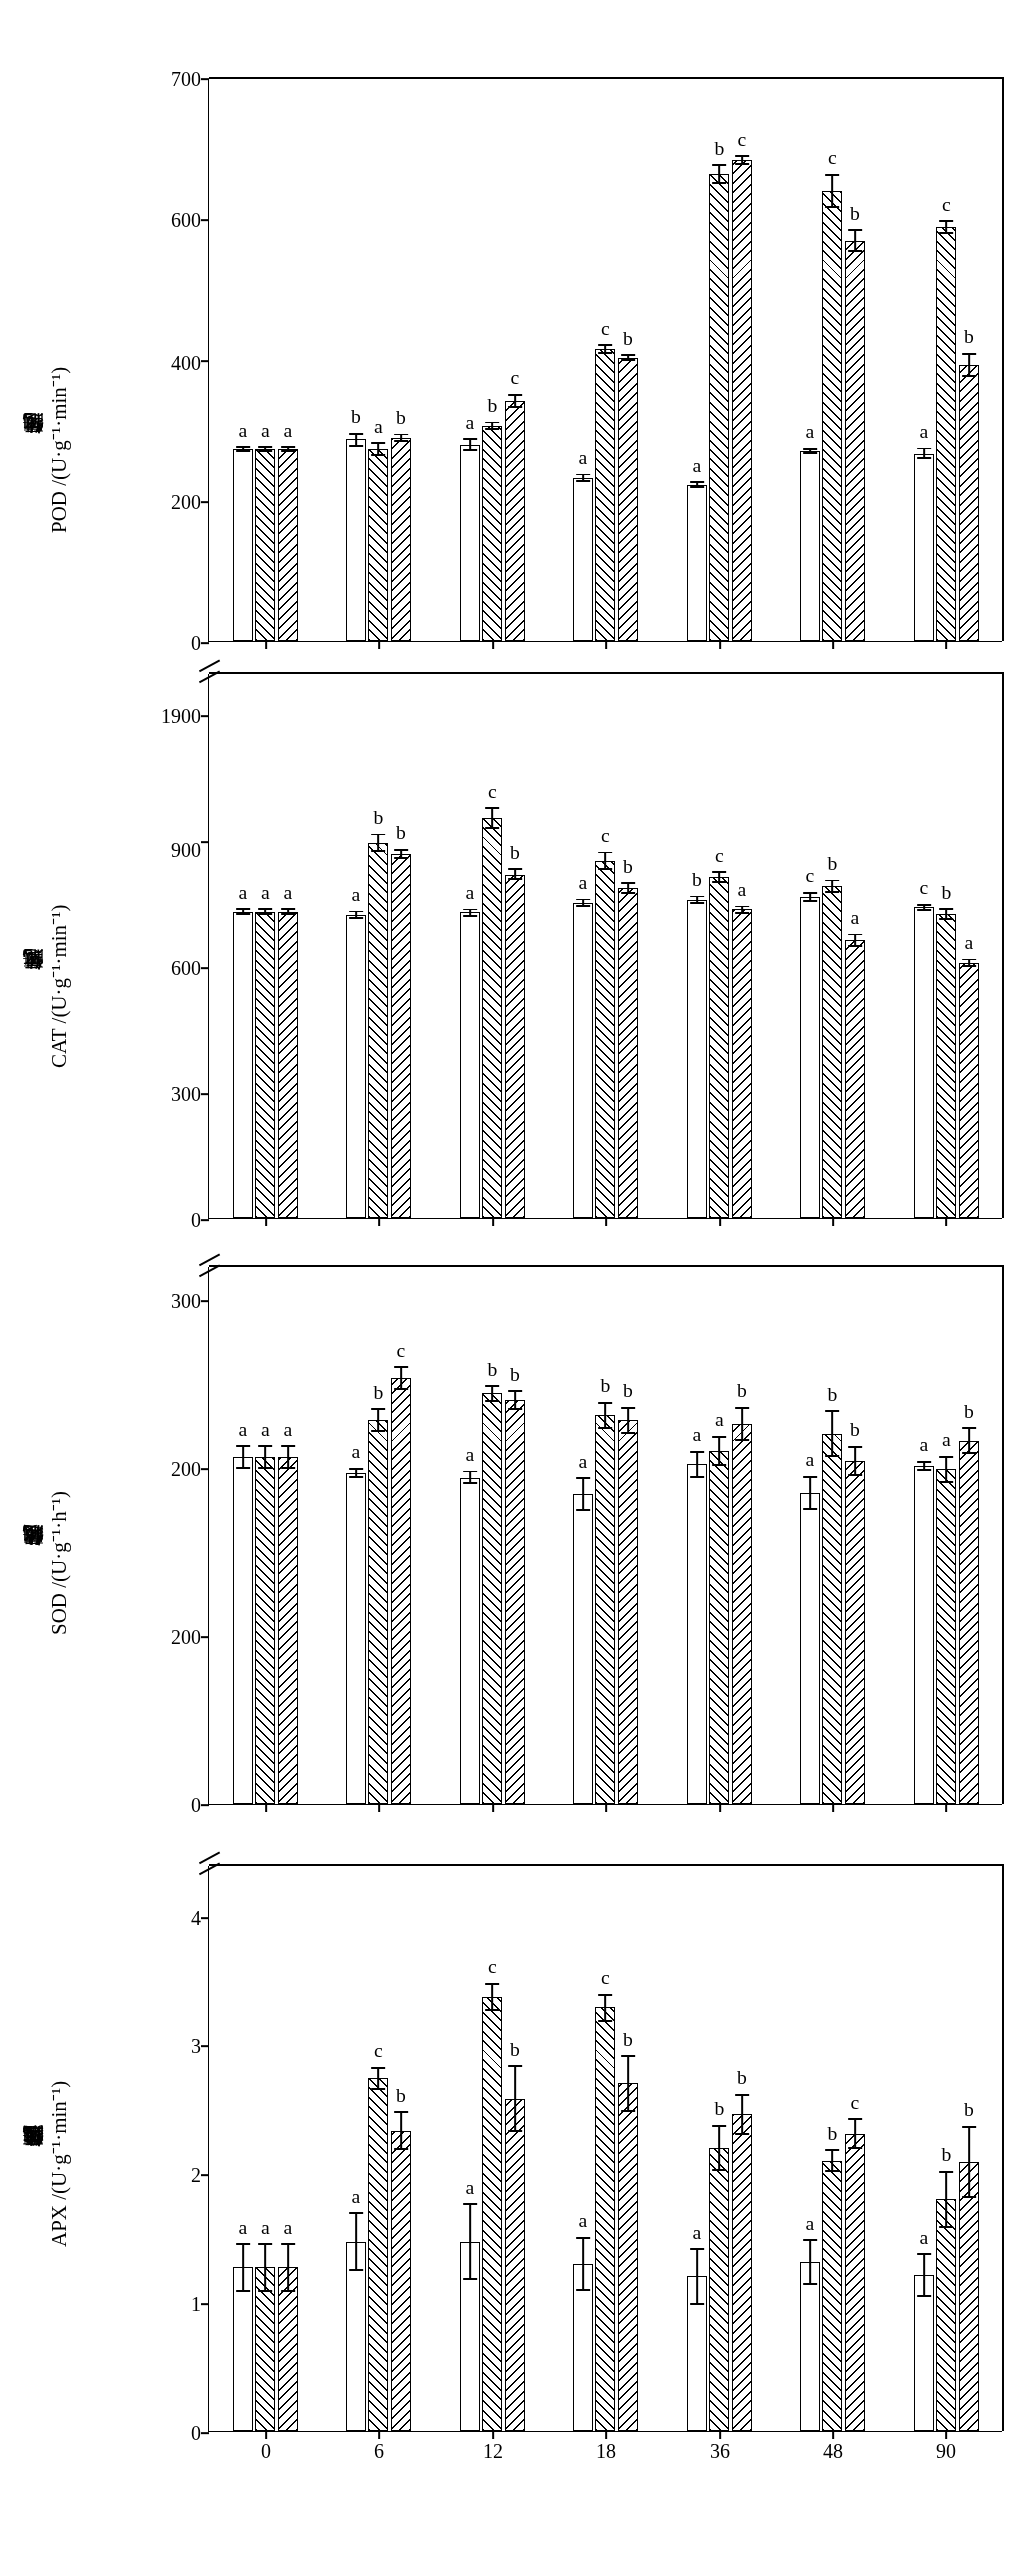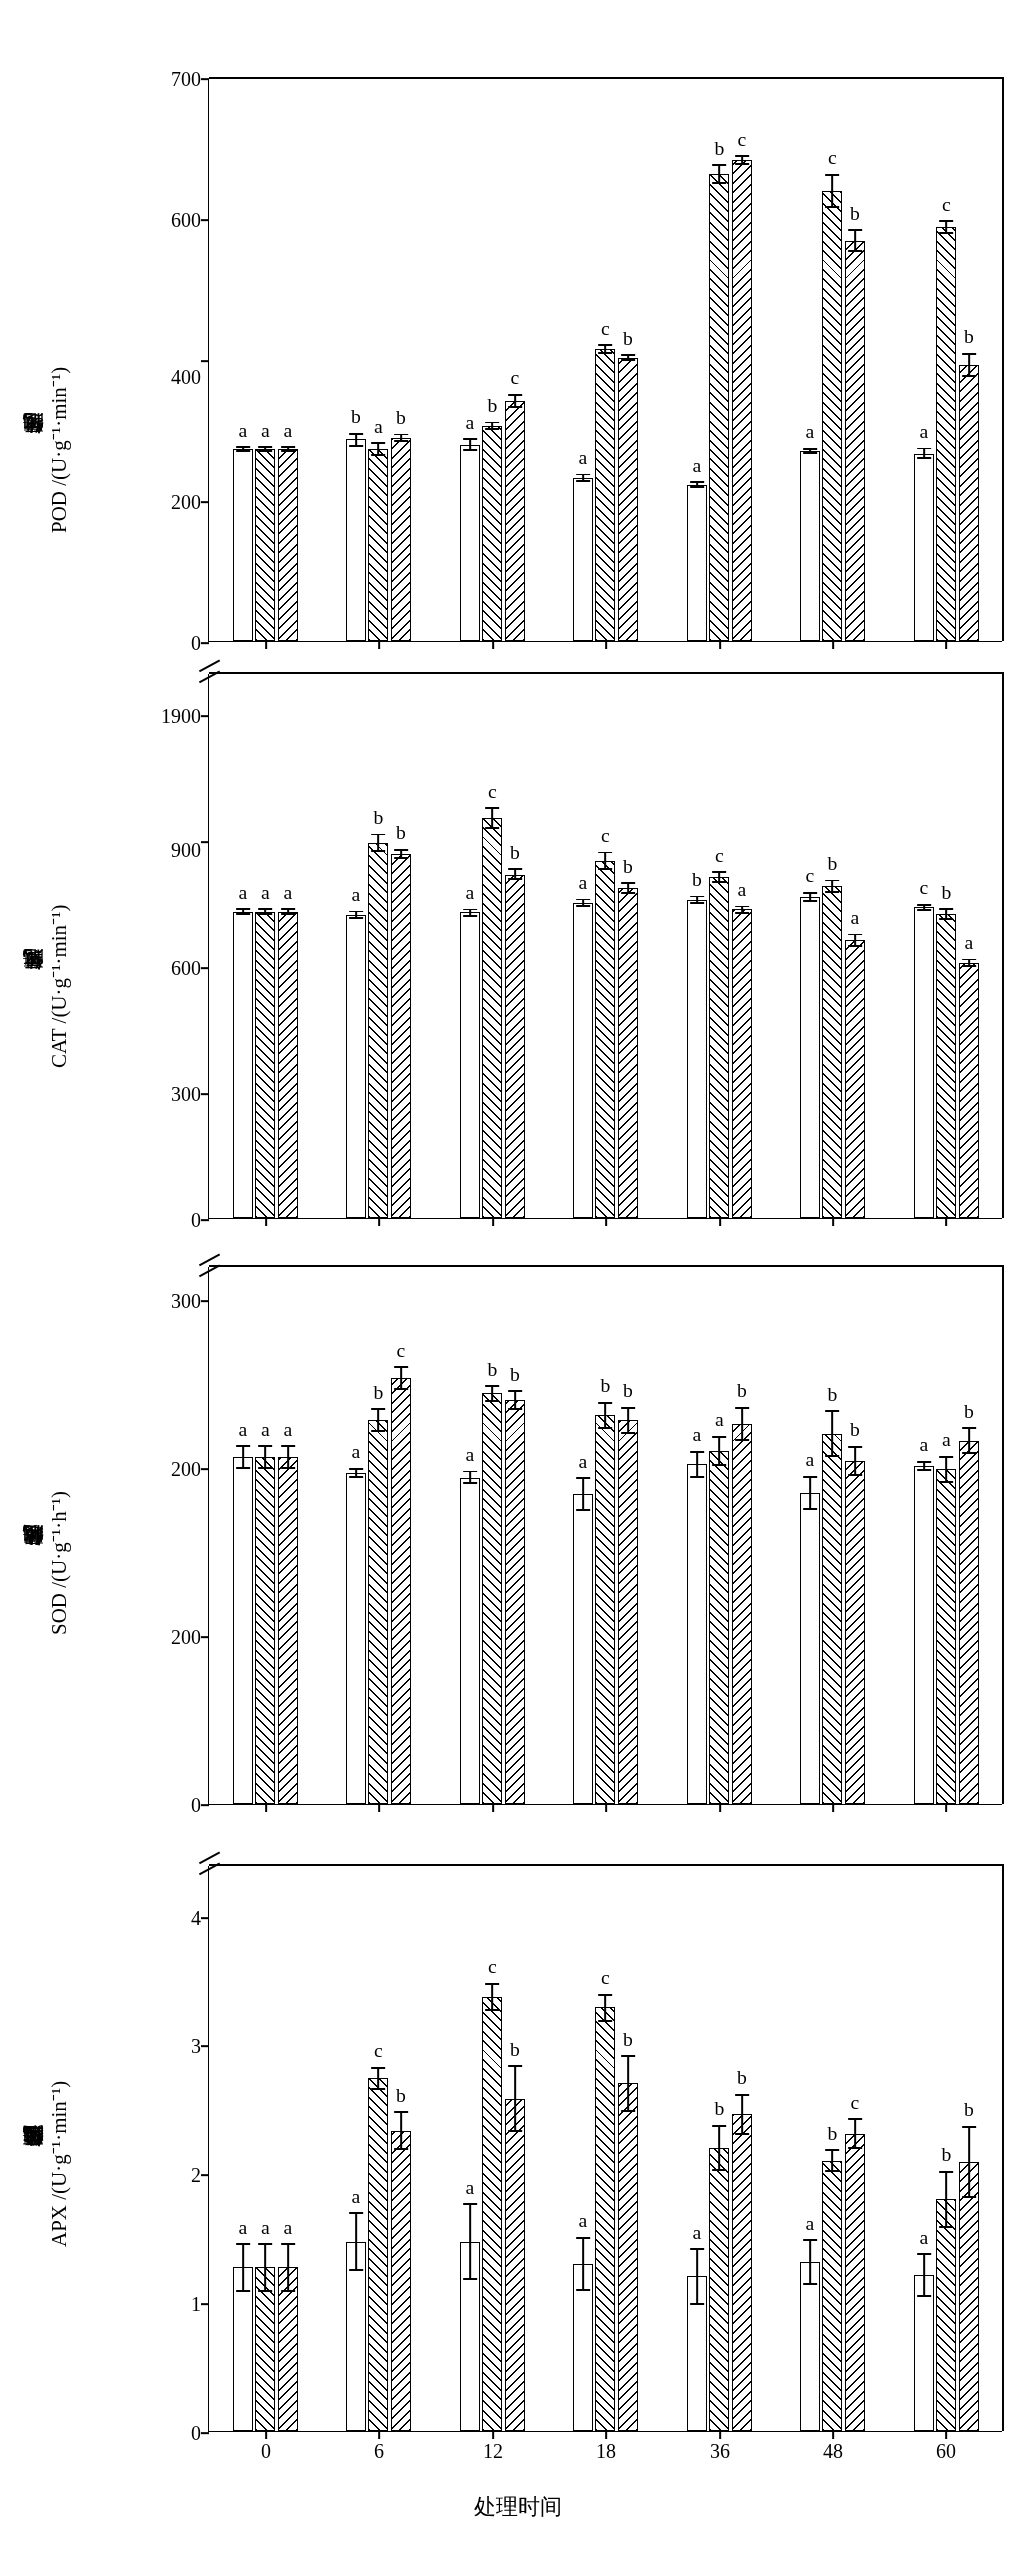--- a/index.html
+++ b/index.html
@@ -54,21 +54,21 @@
     <div class="ylabel" style="left:20px;top:315px;height:270px;">
       <span>过氧化物酶</span><br><span>POD /(U·g⁻¹·min⁻¹)</span>
     </div>
     <div class="plot" id="plot0" style="left:208px;top:79px;width:793px;height:562px;">
       <div class="framer"></div>
         <div class="framet"></div>
     <div class="ytick" style="top: 564px;">0</div>
         <div class="ytickmark" style="top: 564px;"></div>
         <div class="ytick" style="top: 423px;">200</div>
         <div class="ytickmark" style="top: 423px;"></div>
-        <div class="ytick" style="top: 298px;">400</div>
+        <div class="ytick" style="top: 284px;">400</div>
         <div class="ytickmark" style="top: 282px;"></div>
         <div class="ytick" style="top: 141px;">600</div>
         <div class="ytickmark" style="top: 141px;"></div>
         <div class="ytick" style="top: 0px;">700</div>
         <div class="ytickmark" style="top: 0px;"></div>
         <div class="group" style="left: 0px; width: 113px; height: 564px;">
           <div style="position: relative; width: 22.5px; height: 564px;">
             <div class="bar " style="position: absolute; bottom: 0px; left: 1.1px; height: 192px;"></div>
             <div class="err" style="bottom: 189px; height: 5.6px; left: 11.2px;"></div>
             <div class="sig" style="bottom: 199px; left: 11.2px;">a</div>
@@ -638,27 +638,26 @@
             <div class="err" style="bottom: 203px; height: 57px; left: 11.2px;"></div>
             <div class="sig" style="bottom: 265px; left: 11.2px;">b</div>
           </div>
           <div style="position: relative; width: 22.5px; height: 567px;">
             <div class="bar h2" style="position: absolute; bottom: 0px; left: 1.1px; height: 269px;"></div>
             <div class="err" style="bottom: 233px; height: 72px; left: 11.2px;"></div>
             <div class="sig" style="bottom: 310px; left: 11.2px;">b</div>
           </div>
         </div>
         <div class="xtickmark" style="left: 737px;"></div>
-        <div class="xtick" style="left: 737px;">60</div>
+        <div class="xtick" style="left: 737px;">90</div>
       </div>
     <div class="axisbreak" style="left:198px;top:1849px;">
       <div class="mask"></div>
         <span class="s1"></span>
         <span class="s2"></span>
     </div>
   </div>
 
   <div class="xaxis-title" style="top:2493px;">
-    <div>处理时间</div>
   </div>
 
 </div>
 
 
 </body></html>

